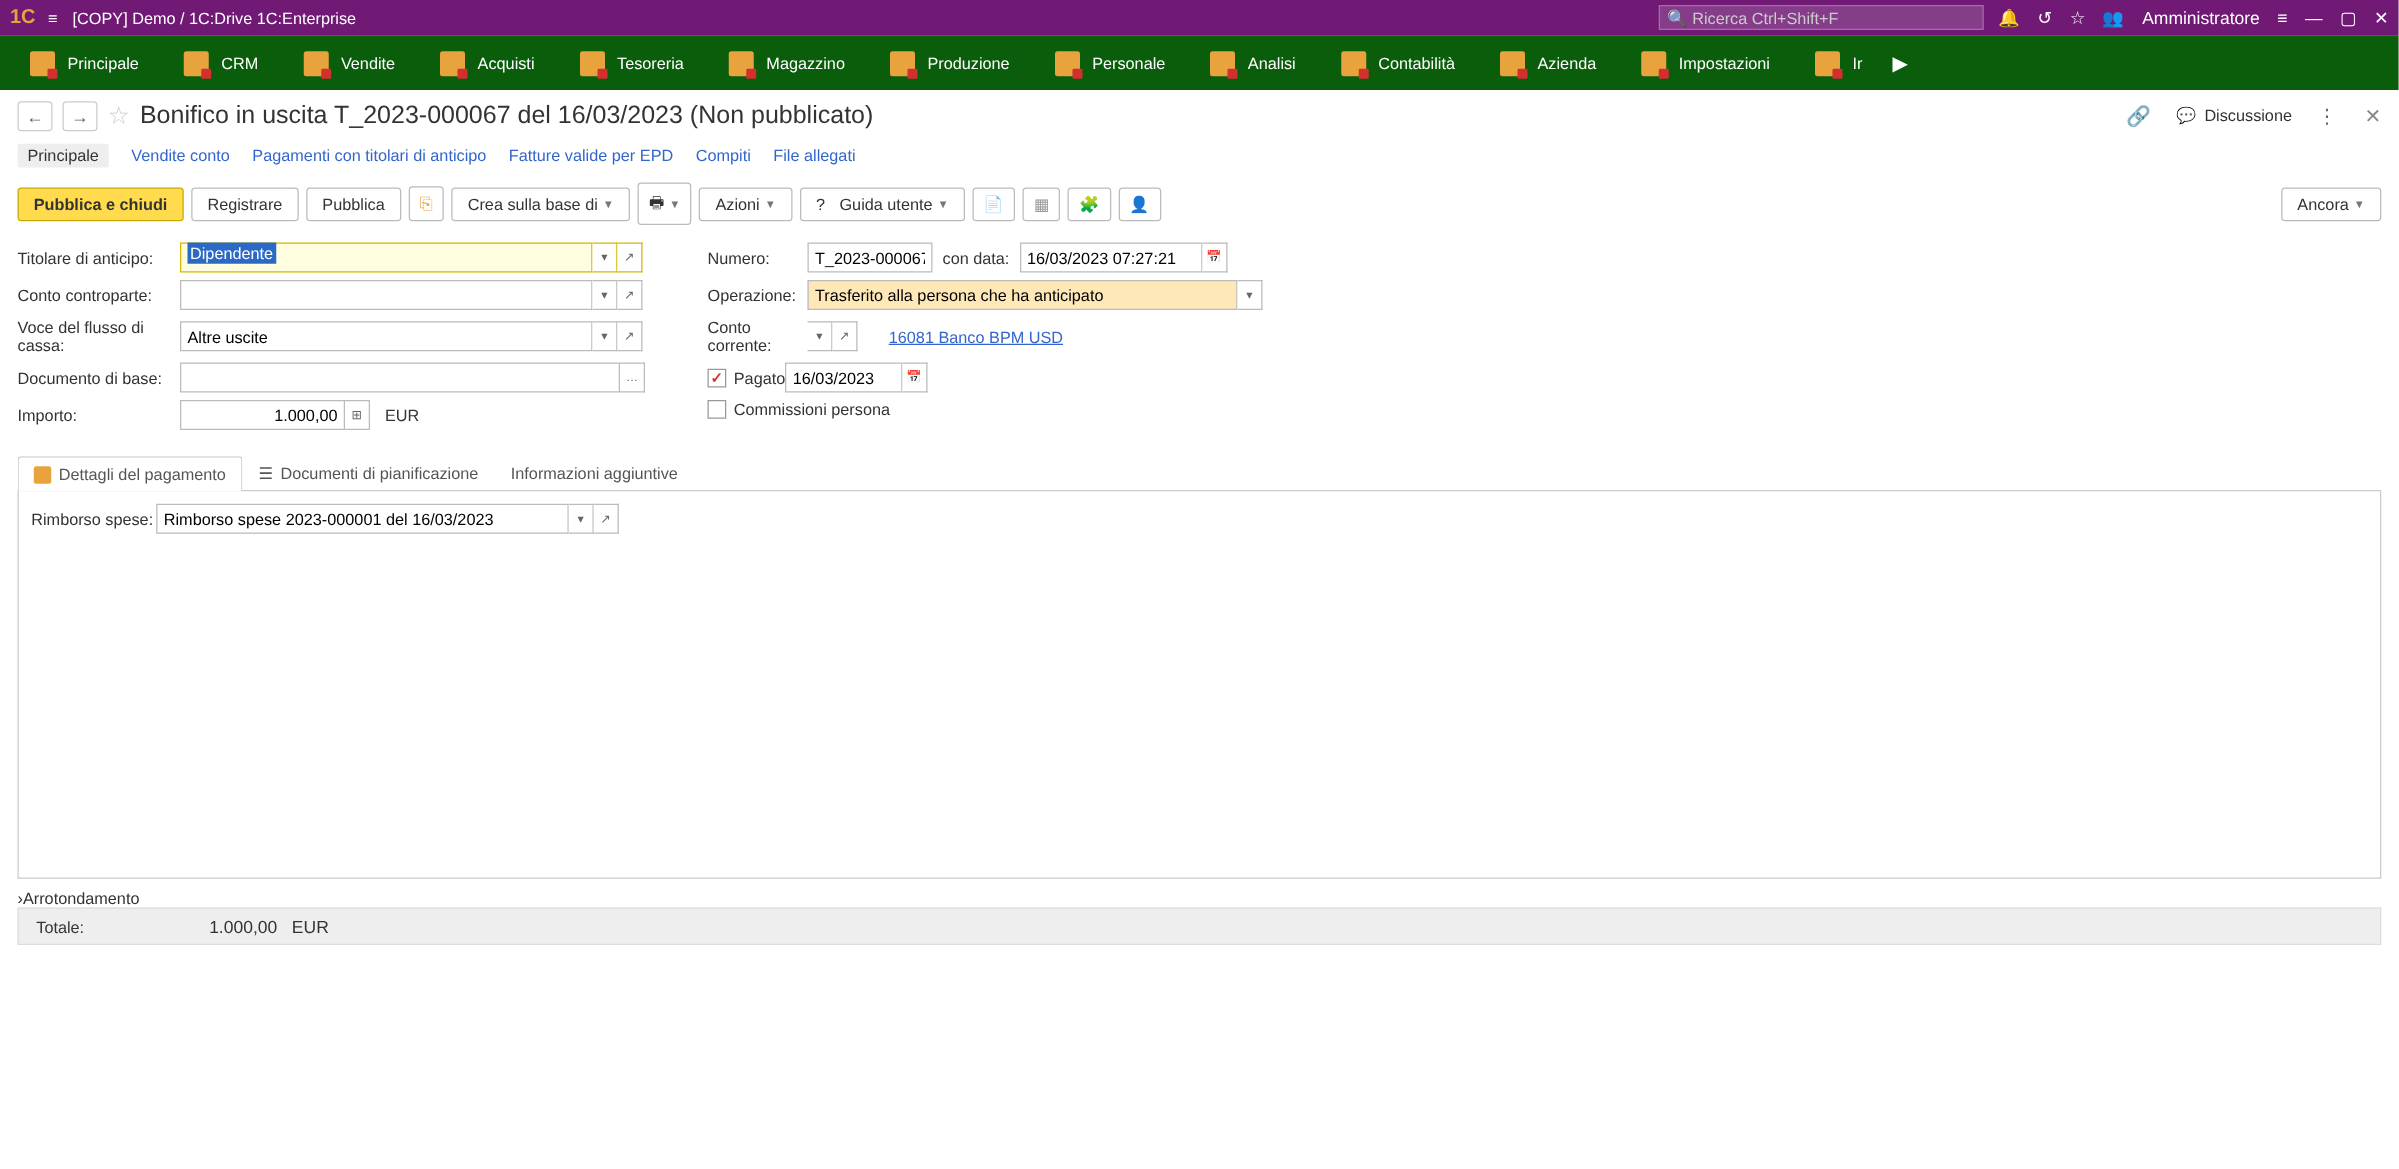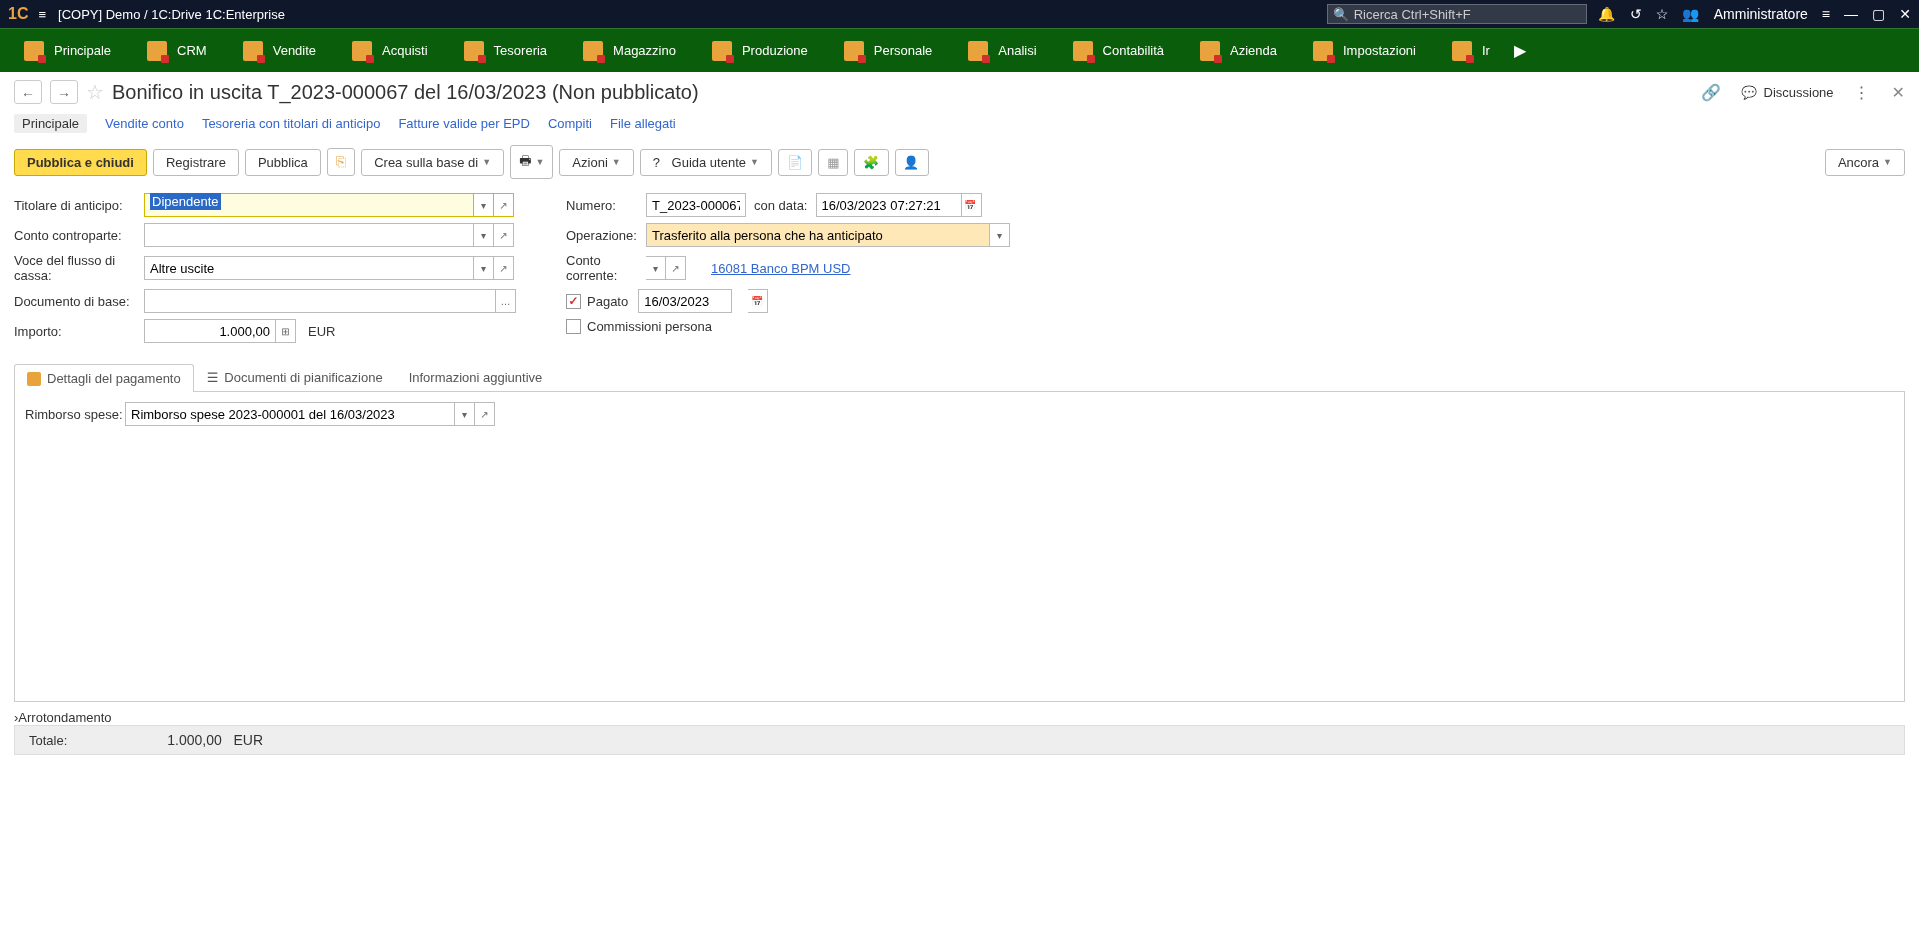--- a/index.html
+++ b/index.html
@@ -1,19 +1,19 @@
 <!DOCTYPE html>
 <html><head>
 <meta charset="utf-8">
 <style>
 * { box-sizing: border-box; margin: 0; padding: 0; }
 body { font-family: Arial, sans-serif; font-size: 13px; color: #333; background: #fff; overflow: hidden; }
 
 
-.titlebar { background: #0f172a; height: 28px; display: flex; align-items: center; padding: 0 8px; color: #fff; }
+.titlebar { background: #701a75; height: 28px; display: flex; align-items: center; padding: 0 8px; color: #fff; }
 .titlebar .logo { color: #e8a33d; font-weight: bold; font-size: 16px; margin-right: 10px; }
 .titlebar .menu-icon { color: #fff; margin-right: 12px; cursor: pointer; }
 .titlebar .app-title { flex: 0 0 auto; color: #fff; font-size: 13px; }
 .titlebar .spacer { flex: 1; }
 .titlebar .search { background: rgba(255,255,255,0.15); border: 1px solid rgba(255,255,255,0.25); height: 20px; width: 260px; display: flex; align-items: center; padding: 0 6px; color: #ccc; }
 .titlebar .search-icon { margin-right: 4px; }
 .titlebar .right-icons { display: flex; align-items: center; gap: 14px; margin-left: 12px; }
 .titlebar .right-icons span { cursor: pointer; font-size: 14px; }
 .titlebar .admin { font-size: 12px; }
 .titlebar .win-btn { font-size: 14px; }
@@ -172,21 +172,21 @@
       <span>Discussione</span>
     </div>
     <span class="header-icon">⋮</span>
     <span class="close-x">✕</span>
   </div>
 
   
   <div class="tabs-row">
     <span class="tab active">Principale</span>
     <span class="tab">Vendite conto</span>
-    <span class="tab">Tesoreria con titolari di anticipo</span>
+    <span class="tab">Pagamenti con titolari di anticipo</span>
     <span class="tab">Fatture valide per EPD</span>
     <span class="tab">Compiti</span>
     <span class="tab">File allegati</span>
   </div>
 
   
   <div class="toolbar">
     <div class="btn primary">
         <span>Pubblica e chiudi</span>
       </div>
@@ -299,21 +299,21 @@
           <span class="input-btn">▾</span>
           <span class="input-btn">↗</span>
         </div>
         <span class="link">16081 Banco BPM USD</span>
       </div>
       <div class="form-row">
         <div class="checkbox-row">
           <span class="checkbox">✓</span>
           <span>Pagato</span>
         </div>
-        <div class="input-group" style="margin-left:10px;gap:16px;">
+        <div class="input-group" style="">
           <input class="text-input" style="width: 94px;" value="16/03/2023">
           <span class="input-btn">📅</span>
         </div>
       </div>
       <div class="form-row">
         <div class="checkbox-row">
           <span class="checkbox"></span>
           <span>Commissioni persona</span>
         </div>
       </div>

